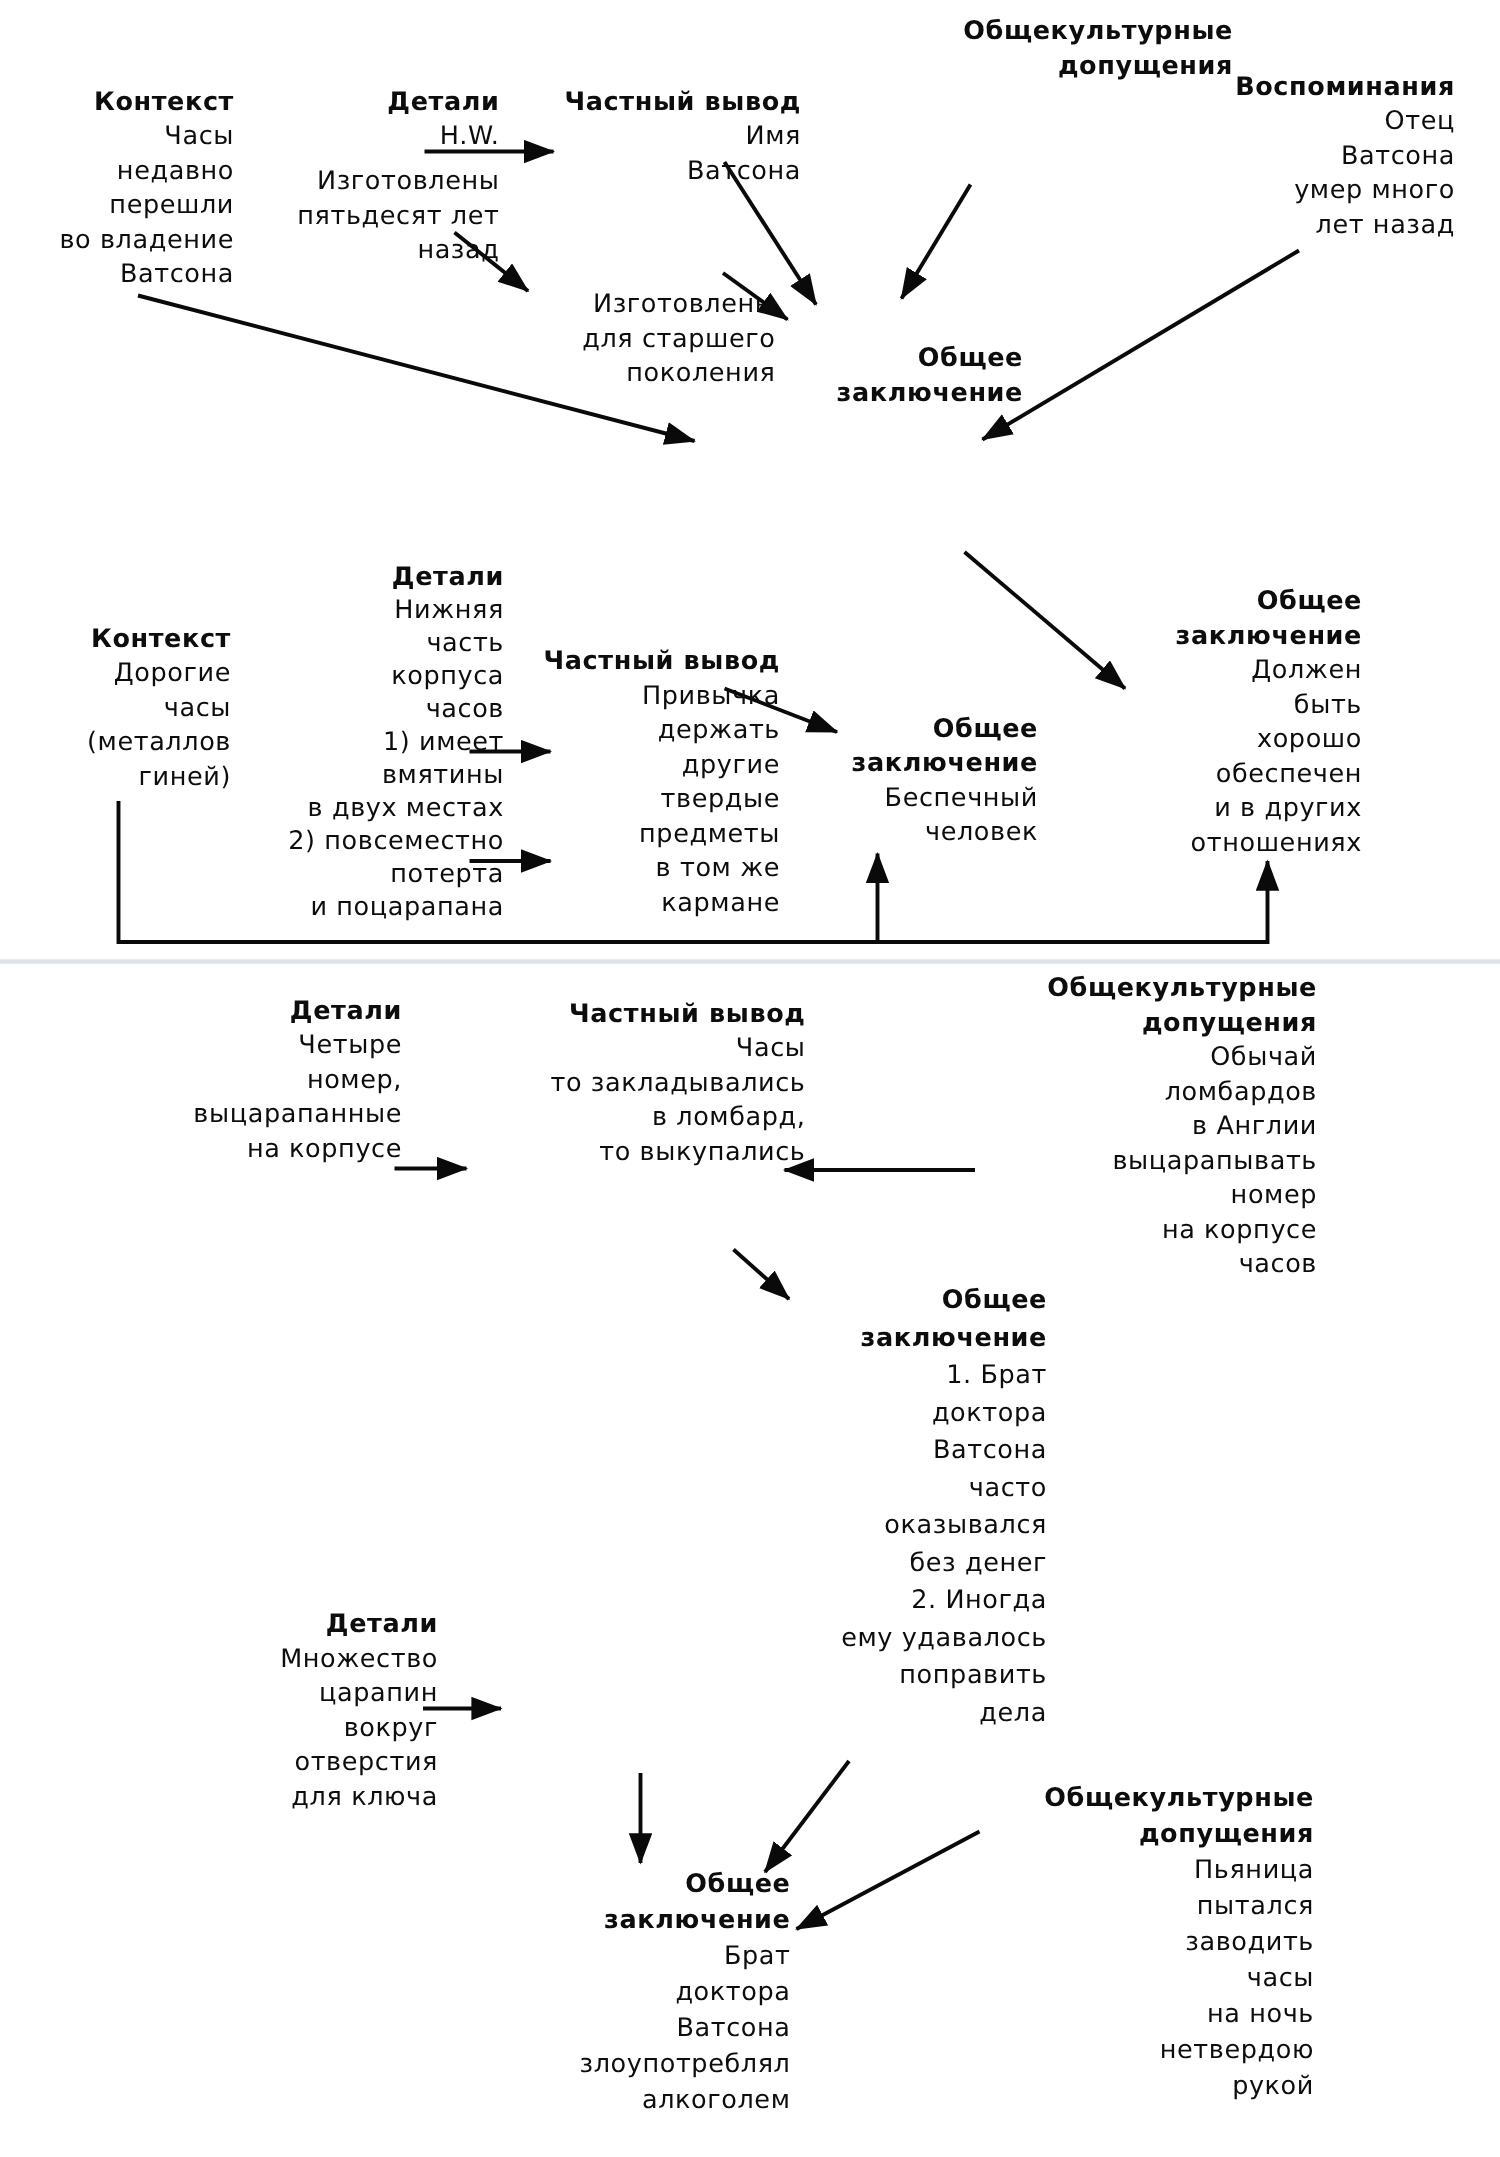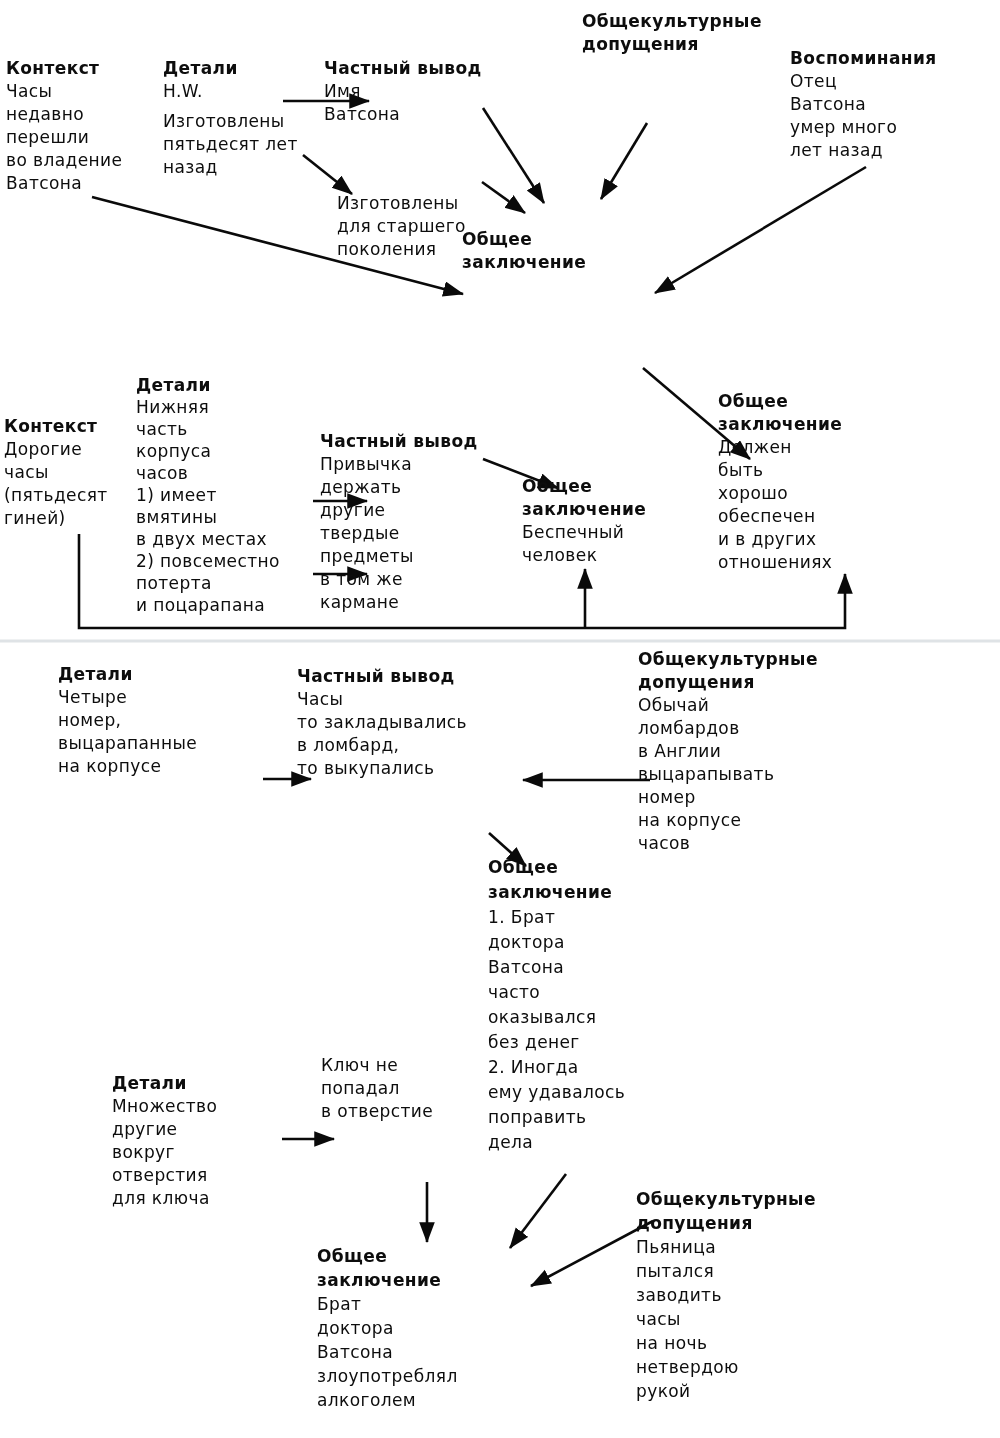--- a/index.html
+++ b/index.html
@@ -1,21 +1,21 @@
 <!DOCTYPE html>
 <html><head>
 <meta charset="utf-8">
 <style>
   html,body { margin:0; padding:0; background:#ffffff; }
   .canvas {
     position:relative; width:1000px; height:1438px; background:#ffffff;
     font-family:"DejaVu Sans", sans-serif; color:#0d0d0d; overflow:hidden;
   }
   .arrow-layer { position:absolute; left:0; top:0; width:1000px; height:1438px; }
-  .node { position:absolute; text-align:left; font-size:17px; line-height:23px; letter-spacing:0.4px; }
+  .node { position:absolute; text-align:right; font-size:17px; line-height:23px; letter-spacing:0.4px; }
   .nt  { font-weight:bold; white-space:pre-line; }
   .nb  { white-space:pre-line; }
   .nb2 { white-space:pre-line; margin-top:7px; }
   .lh22 { line-height:22px; }
   .lh24 { line-height:24px; }
   .lh25 { line-height:25px; }
 </style>
 </head>
 <body>
 
@@ -96,21 +96,21 @@
 
   <div class="node" style="left:462px;top:228px;width:220px">
     <div class="nt">Общее
 заключение</div>
   </div>
 
   <div class="node" style="left:4px;top:415px;width:150px">
     <div class="nt">Контекст</div>
     <div class="nb">Дорогие
 часы
-(пятьдесят
+(металлов
 гиней)</div>
   </div>
 
   <div class="node lh22" style="left:136px;top:374px;width:200px">
     <div class="nt">Детали</div>
     <div class="nb">Нижняя
 часть
 корпуса
 часов
 1) имеет
@@ -189,30 +189,27 @@
 без денег
 2. Иногда
 ему удавалось
 поправить
 дела</div>
   </div>
 
   <div class="node" style="left:112px;top:1072px;width:180px">
     <div class="nt">Детали</div>
     <div class="nb">Множество
-другие
+царапин
 вокруг
 отверстия
 для ключа</div>
   </div>
 
   <div class="node" style="left:321px;top:1054px;width:170px">
-    <div class="nb">Ключ не
-попадал
-в отверстие</div>
   </div>
 
   <div class="node lh24" style="left:317px;top:1244px;width:210px">
     <div class="nt">Общее
 заключение</div>
     <div class="nb">Брат
 доктора
 Ватсона
 злоупотреблял
 алкоголем</div>

